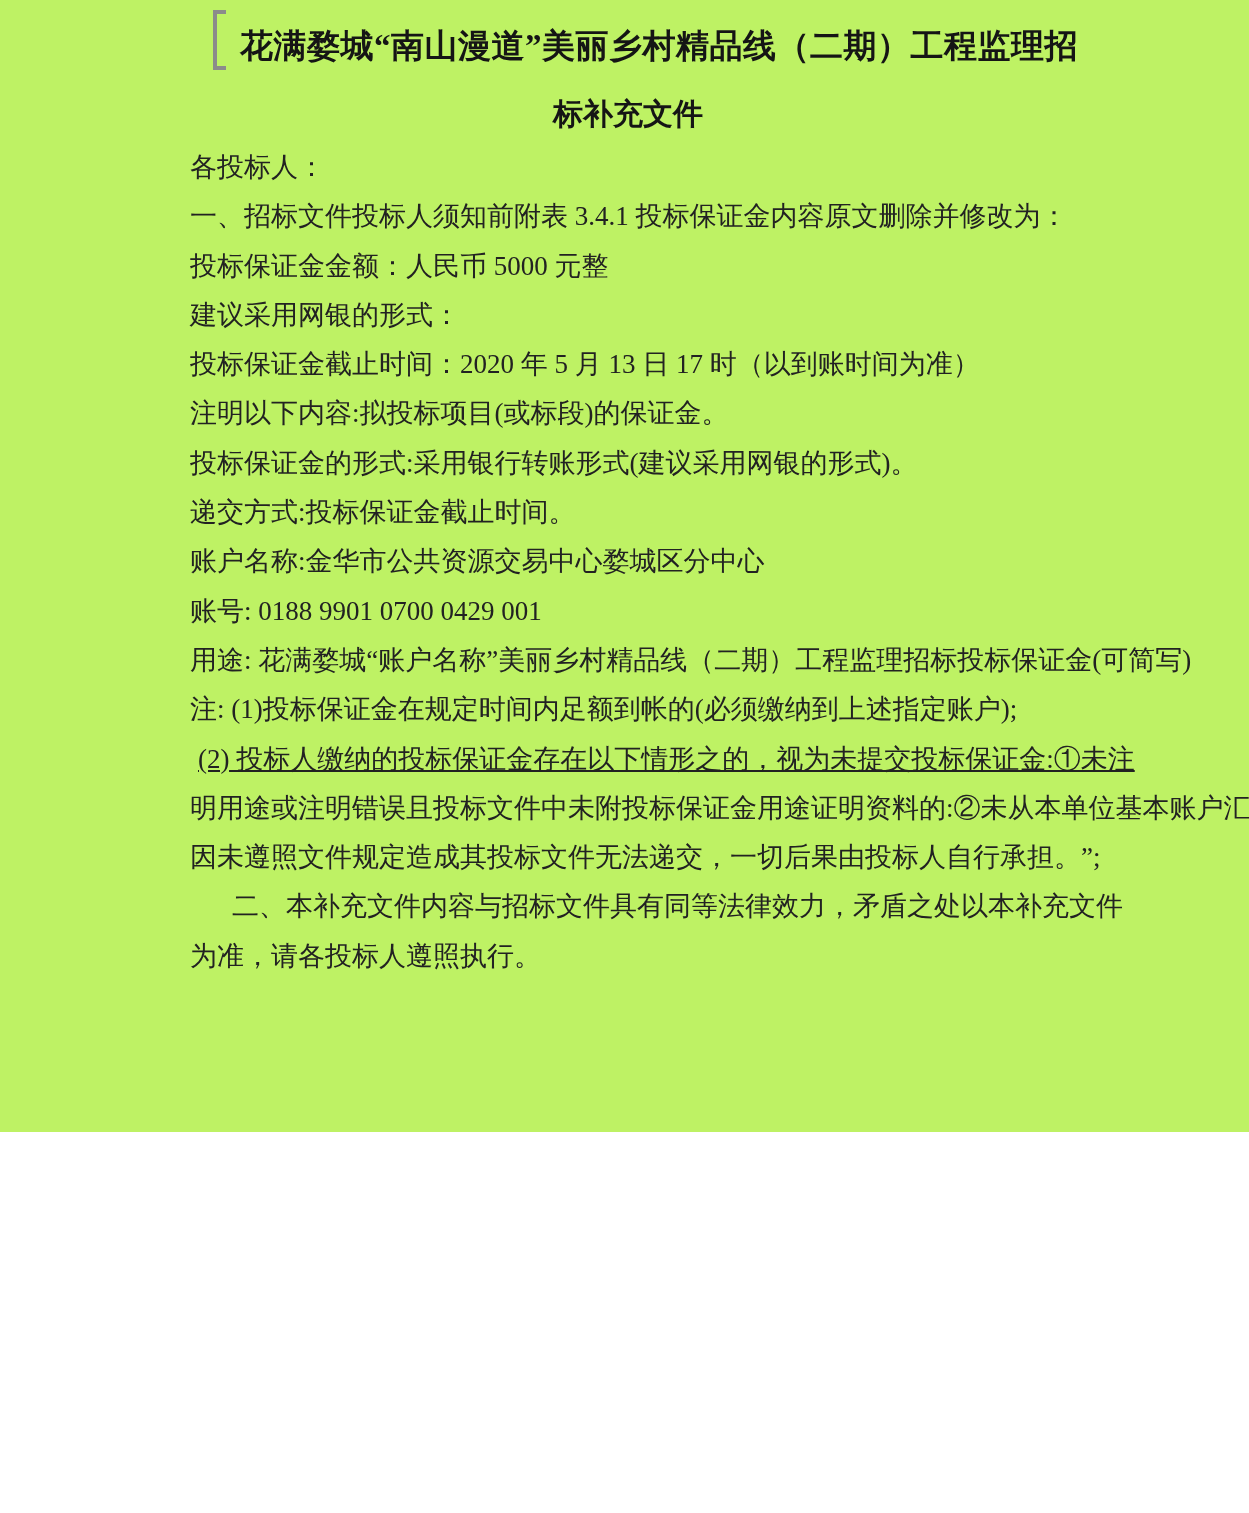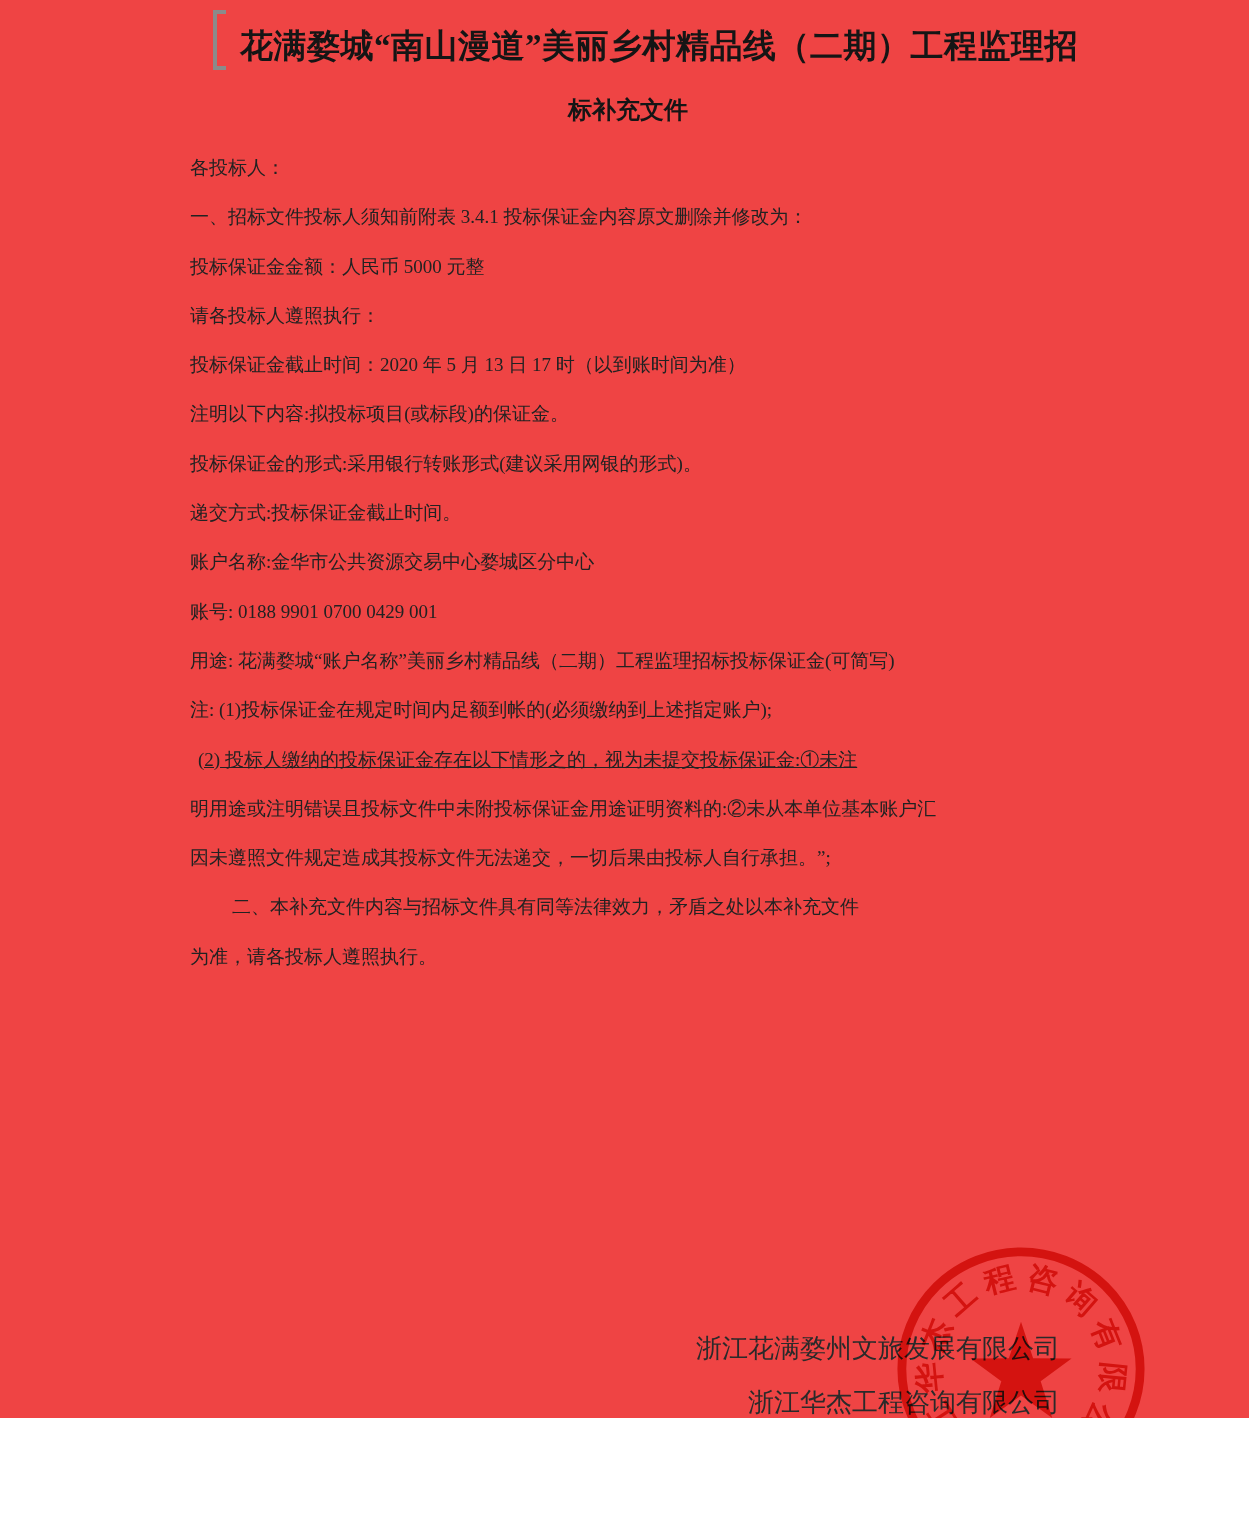--- a/index.html
+++ b/index.html
@@ -1,21 +1,21 @@
 <!DOCTYPE html>
 <html><head>
 <meta charset="utf-8">
 <style>
   * { margin: 0; padding: 0; box-sizing: border-box; }
   html, body { background: #ffffff; }
   .page {
     position: relative;
     width: 1249px;
-    height: 1418px;
-    background: #ef4444;
+    height: 1132px;
+    background: #bef264;
     overflow: hidden;
     font-family: "Liberation Serif", "DejaVu Serif", serif;
     color: #1c1c1c;
   }
   
   .crop-bracket {
     position: absolute;
     left: 213px;
     top: 10px;
     width: 13px;
@@ -32,34 +32,34 @@
     font-weight: bold;
     letter-spacing: 0.5px;
     white-space: nowrap;
     color: #151515;
   }
   .title-line2 {
     position: absolute;
     left: 190px;
     width: 876px;
     top: 94px;
-    font-size: 24px;
+    font-size: 30px;
     font-weight: bold;
     text-align: center;
     color: #151515;
   }
   .doc-body {
     position: absolute;
     left: 190px;
     top: 143px;
     width: 910px;
   }
   .doc-body .line {
     line-height: 49.3px;
-    font-size: 19px;
+    font-size: 27px;
     white-space: nowrap;
     color: #222222;
   }
   .doc-body .line.indent-sm { padding-left: 8px; text-decoration: underline; }
   .doc-body .line.indent-lg { padding-left: 42px; }
   .signature {
     position: absolute;
     right: 189px;
     top: 1322px;
     text-align: right;
@@ -95,21 +95,21 @@
 
   <div class="crop-bracket"></div>
 
   <div class="title-line1">花满婺城“南山漫道”美丽乡村精品线（二期）工程监理招</div>
   <div class="title-line2">标补充文件</div>
 
   <div class="doc-body">
     <div class="line">各投标人：</div>
     <div class="line">一、招标文件投标人须知前附表 3.4.1 投标保证金内容原文删除并修改为：</div>
     <div class="line">投标保证金金额：人民币 5000 元整</div>
-    <div class="line">请各投标人遵照执行：</div>
+    <div class="line">建议采用网银的形式：</div>
     <div class="line">投标保证金截止时间：2020 年 5 月 13 日 17 时（以到账时间为准）</div>
     <div class="line">注明以下内容:拟投标项目(或标段)的保证金。</div>
     <div class="line">投标保证金的形式:采用银行转账形式(建议采用网银的形式)。</div>
     <div class="line">递交方式:投标保证金截止时间。</div>
     <div class="line">账户名称:金华市公共资源交易中心婺城区分中心</div>
     <div class="line">账号: 0188 9901 0700 0429 001</div>
     <div class="line">用途: 花满婺城“账户名称”美丽乡村精品线（二期）工程监理招标投标保证金(可简写)</div>
     <div class="line">注: (1)投标保证金在规定时间内足额到帐的(必须缴纳到上述指定账户);</div>
     <div class="line indent-sm">(2) 投标人缴纳的投标保证金存在以下情形之的，视为未提交投标保证金:①未注</div>
     <div class="line">明用途或注明错误且投标文件中未附投标保证金用途证明资料的:②未从本单位基本账户汇</div>

